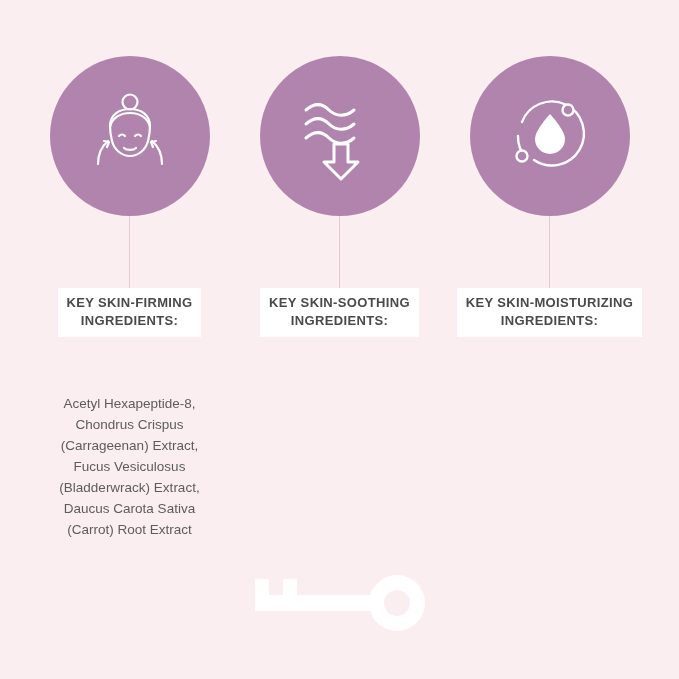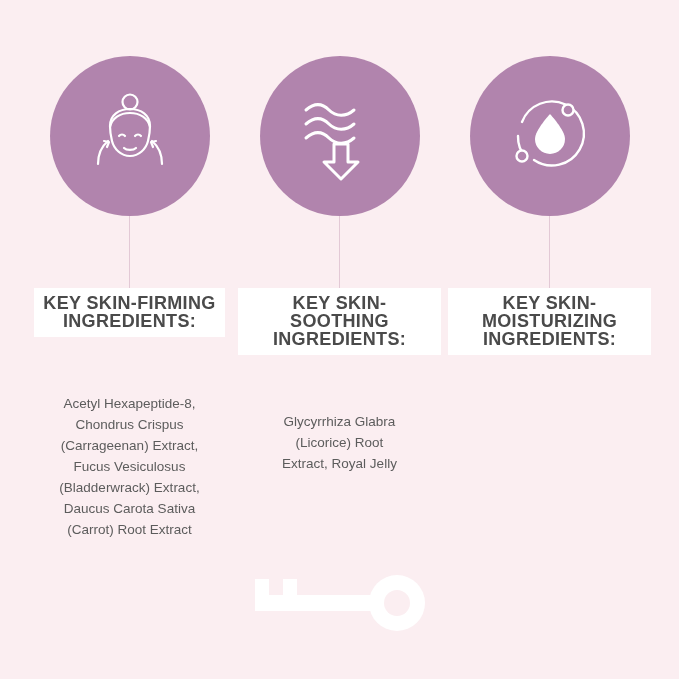--- a/index.html
+++ b/index.html
@@ -42,21 +42,21 @@
     justify-content: center;
   }
   .connector {
     width: 1px;
     height: 72px;
     background: #e3c9d6;
   }
   .heading {
     background: #ffffff;
     color: #4a4a4a;
-    font-size: 18px;
+    font-size: 13px;
     line-height: 18px;
     letter-spacing: 0.35px;
     text-align: center;
     padding: 6px 9px 7px 9px;
     box-sizing: border-box;
     font-weight: bold;
     white-space: pre-line;
     margin-top: 0px;
   }
   .body-text {
@@ -132,23 +132,20 @@
             <path d="M22 30c8-7 16-7 23 0s17 7 25 0" stroke="#ffffff" stroke-width="3" fill="none" stroke-linecap="round"></path>
             <path d="M22 44c8-7 16-7 23 0s17 7 25 0" stroke="#ffffff" stroke-width="3" fill="none" stroke-linecap="round"></path>
             <path d="M22 58c8-7 16-7 23 0s17 7 25 0" stroke="#ffffff" stroke-width="3" fill="none" stroke-linecap="round"></path>
             <path d="M50 64h14v18h10L57 99 40 82h10V64z" fill="none" stroke="#ffffff" stroke-width="3" stroke-linejoin="round"></path>
           </svg>
         </span>
       </div>
       <div class="connector"></div>
       <div class="heading">KEY SKIN-SOOTHING
 INGREDIENTS:</div>
-      <div class="body-text">Glycyrrhiza Glabra
-(Licorice) Root
-Extract, Royal Jelly</div>
     </div>
 
     <div class="column col-3">
       <div class="circle">
         <span>
           <svg width="112" height="112" viewBox="0 0 112 112" fill="none">
 
             <path d="M28 42a32 32 0 1 1 12 38" stroke="#ffffff" stroke-width="2.4" fill="none" stroke-linecap="round"></path>
             <path d="M24 56a32 32 0 0 0 8 22" stroke="#ffffff" stroke-width="2.4" fill="none" stroke-linecap="round"></path>
 

